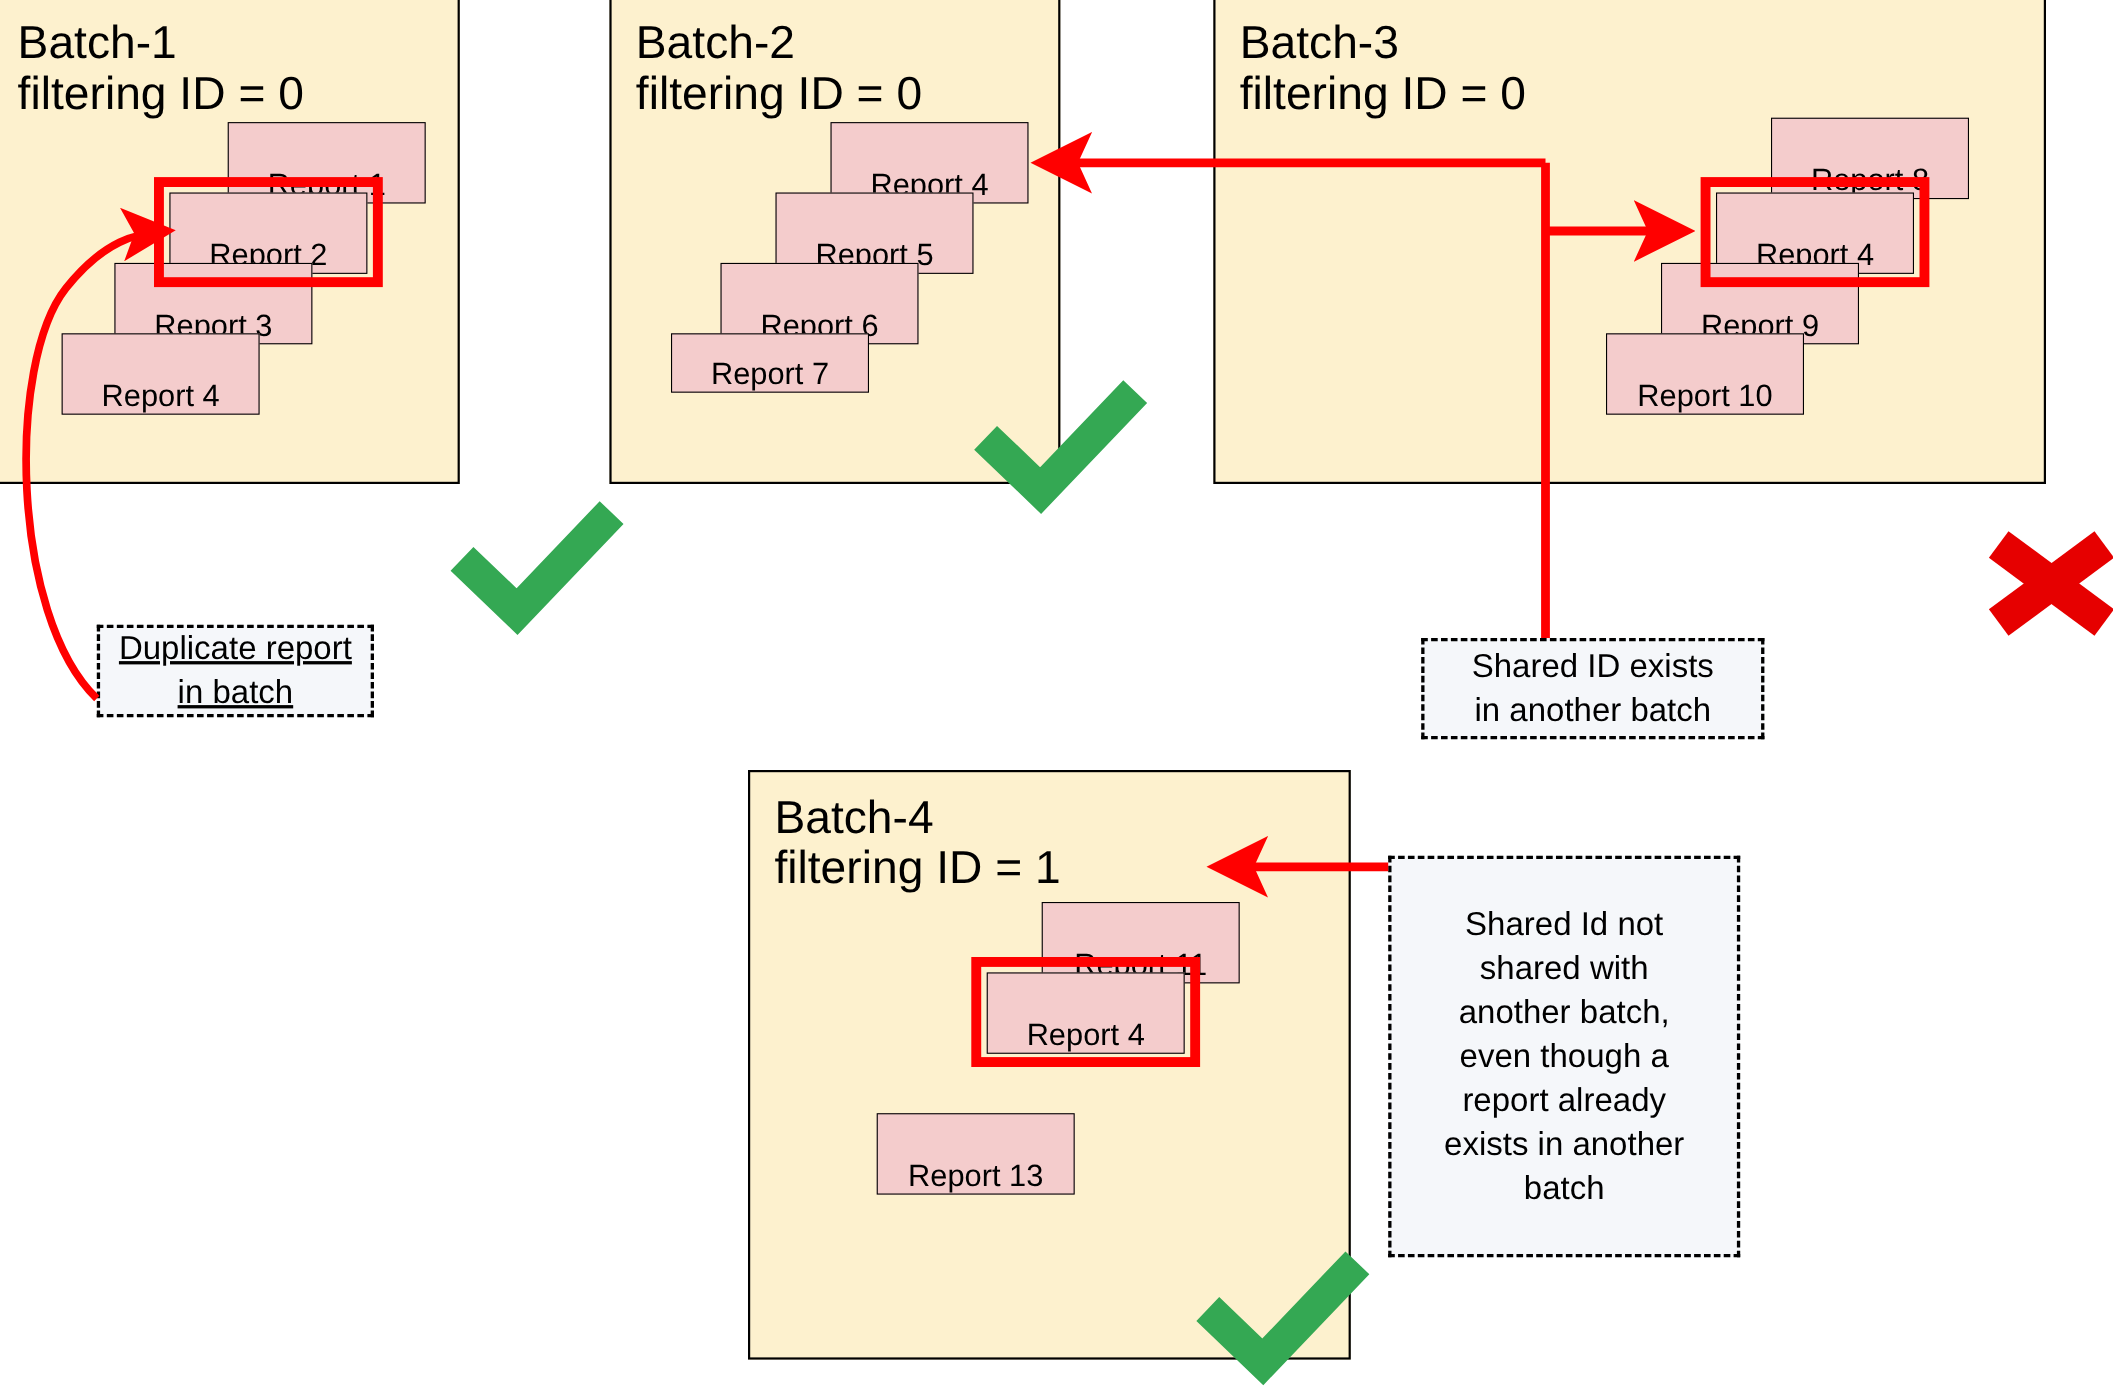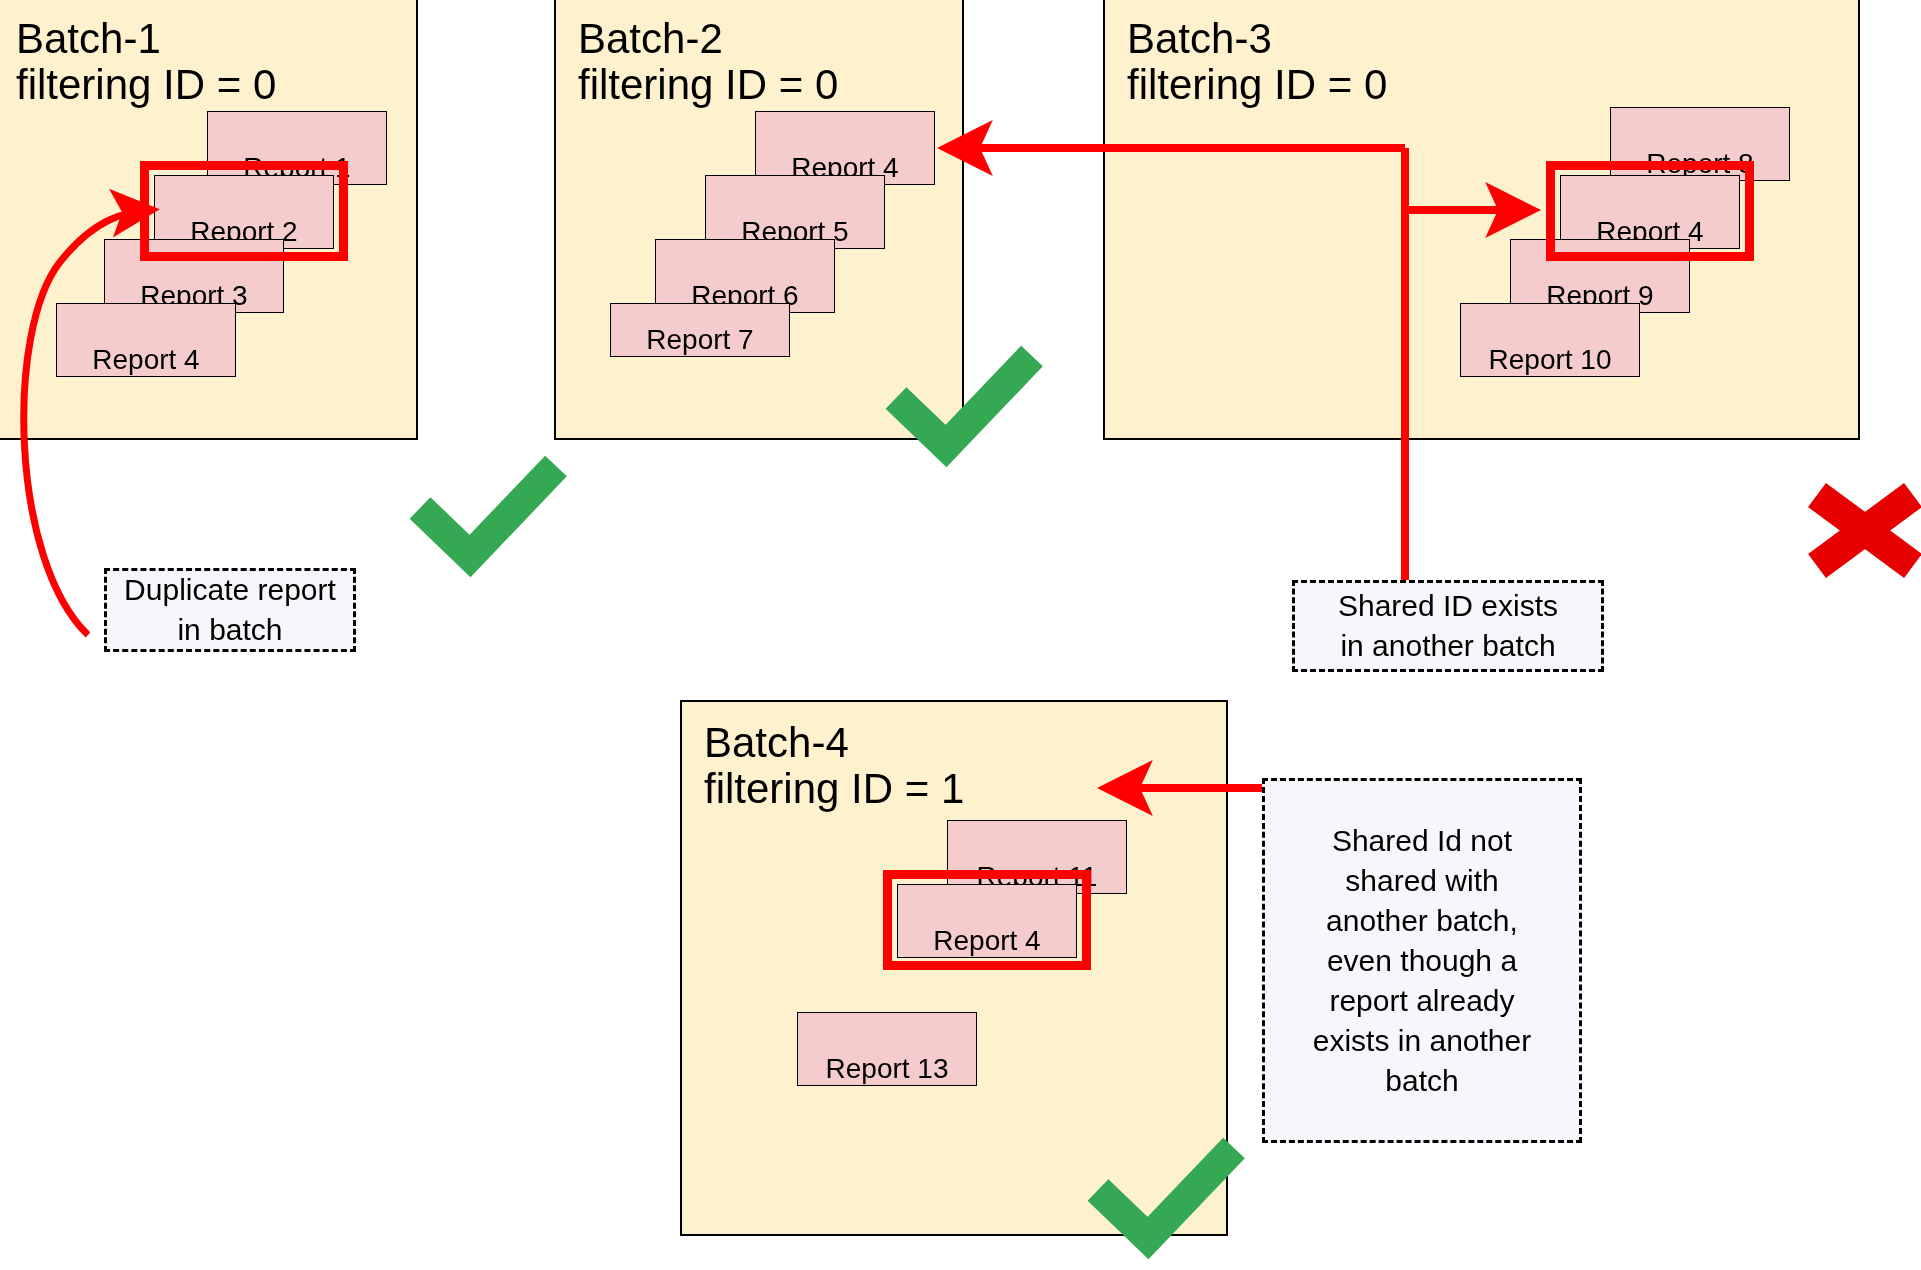--- a/index.html
+++ b/index.html
@@ -142,21 +142,21 @@
     <div class="report-card" style="left:215px; top:182px; width:180px; height:74px;">
       <span>Report 4</span>
     </div>
     <div class="report-card" style="left:115px; top:310px; width:180px; height:74px;">
       <span>Report 13</span>
     </div>
 
     <div class="highlight-rect" style="left:201px; top:168px; width:208px; height:100px;"></div>
   </div>
 
-  <div class="callout" style="left:104px; top:568px; width:252px; height:84px;">
+  <div class="callout" style="left:88px; top:568px; width:252px; height:84px;text-decoration:underline;">
     <span style="white-space:pre-line;">Duplicate report
 in batch</span>
   </div>
 
   <div class="callout" style="left:1292px; top:580px; width:312px; height:92px;">
     <span style="white-space:pre-line;">Shared ID exists
 in another batch</span>
   </div>
 
   <div class="callout" style="left:1262px; top:778px; width:320px; height:365px;">

